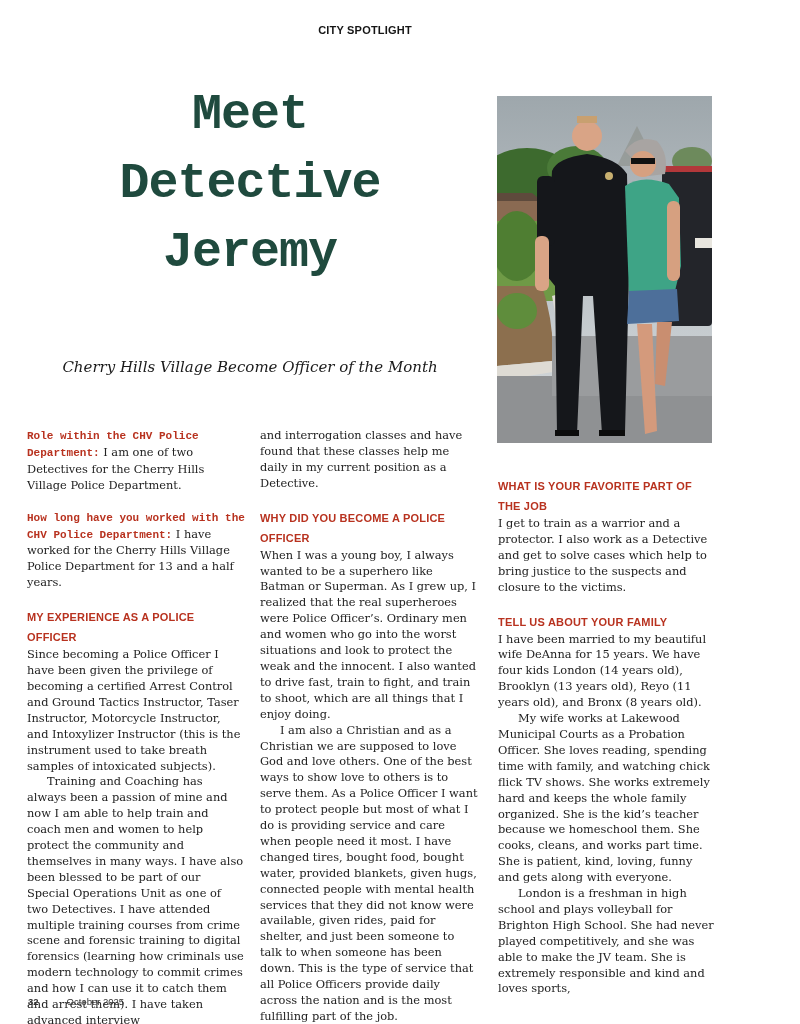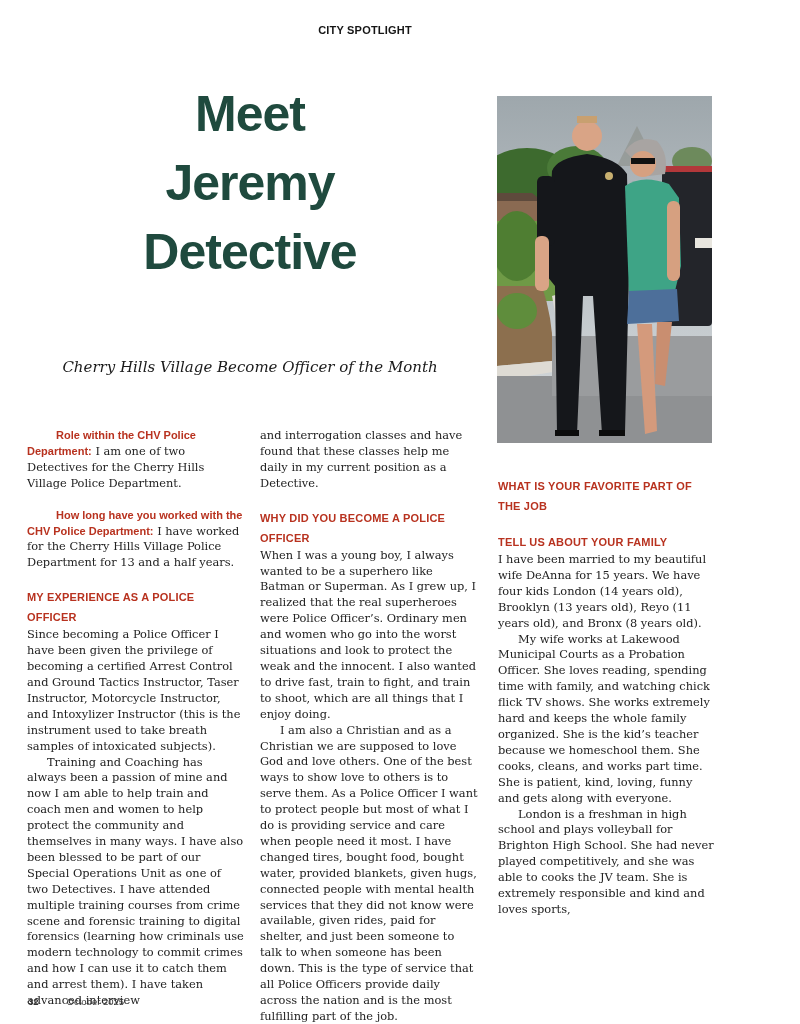--- a/index.html
+++ b/index.html
@@ -1,42 +1,42 @@
 <!DOCTYPE html>
 <html><head>
   <meta charset="utf-8">
   <style>
     html, body { margin: 0; padding: 0; background: #ffffff; }
     body { width: 800px; height: 1024px; position: relative; overflow: hidden; color: #1e1e1e; font-family: "DejaVu Serif", serif; }
     .section-label { position: absolute; top: 24px; left: 0; width: 730px; text-align: center; font-family: "Liberation Sans", sans-serif; font-weight: bold; font-size: 11px; letter-spacing: 0.2px; color: #151515; }
-    .title { position: absolute; top: 80px; left: 60px; width: 380px; text-align: center; font-family: Liberation Sans, sans-serif; font-weight: bold; color: #1f4a3e; font-size: 50px; line-height: 69px; letter-spacing: -1px; }
+    .title { position: absolute; top: 80px; left: 60px; width: 380px; text-align: center; font-family: Liberation Mono, monospace; font-weight: bold; color: #1f4a3e; font-size: 50px; line-height: 69px; letter-spacing: -1px; }
     .title div { margin: 0; }
     .subtitle { position: absolute; top: 358px; left: 60px; width: 380px; text-align: center; font-family: "DejaVu Serif", serif; font-style: italic; font-size: 15px; color: #1a1a1a; }
     .photo { position: absolute; top: 96px; left: 497px; width: 215px; height: 347px; overflow: hidden; }
     .col { position: absolute; width: 218px; font-size: 11.4px; line-height: 15.9px; color: #222; }
     .col p { margin: 0; }
     .col .indent { text-indent: 20px; }
     .col .gap { height: 16px; }
-    .lead { font-family: Liberation Sans, sans-serif; font-weight: bold; color: #b8321f; font-size: 11px; margin-left: 29px; }
+    .lead { font-family: Liberation Mono, monospace; font-weight: bold; color: #b8321f; font-size: 11px; }
     .head { font-family: "Liberation Sans", sans-serif; font-weight: bold; color: #b8321f; font-size: 11px; line-height: 20px; text-transform: uppercase; letter-spacing: 0.2px; }
     #col1 { left: 27px; top: 428px; }
     #col2 { left: 248px; top: 428px; margin-left: 12px; }
     #col3 { left: 498px; top: 476px; }
     .footer { position: absolute; top: 996px; left: 28px; font-family: "Liberation Sans", sans-serif; font-size: 9.5px; color: #333; }
     .footer .pg { font-weight: bold; margin-right: 28px; }
   </style>
 </head>
 <body>
 
 <div class="section-label">CITY SPOTLIGHT</div>
 
 <div class="title">
   <div>Meet</div>
+  <div>Detective</div>
   <div>Jeremy</div>
-  <div>Detective</div>
 </div>
 
 <div class="subtitle">Cherry Hills Village Become Officer of the Month</div>
 
 <div class="photo" title="Detective Jeremy Gunther in black police uniform standing beside a woman in a teal t-shirt and denim shorts in a parking lot">
   <svg width="215" height="347" viewBox="0 0 215 347" xmlns="http://www.w3.org/2000/svg">
     <defs>
       <linearGradient id="sky" x1="0" y1="0" x2="0" y2="1">
         <stop offset="0" stop-color="#9ea7ac"></stop>
         <stop offset="1" stop-color="#d9dde0"></stop>
@@ -101,22 +101,23 @@
 <div class="col" id="col2">
   <p>and interrogation classes and have found that these classes help me daily in my current position as a Detective.</p>
   <div class="gap"></div>
   <div class="head">Why Did You Become a Police Officer</div>
   <p>When I was a young boy, I always wanted to be a superhero like Batman or Superman. As I grew up, I realized that the real superheroes were Police Officer’s. Ordinary men and women who go into the worst situations and look to protect the weak and the innocent. I also wanted to drive fast, train to fight, and train to shoot, which are all things that I enjoy doing.</p>
   <p class="indent">I am also a Christian and as a Christian we are supposed to love God and love others. One of the best ways to show love to others is to serve them. As a Police Officer I want to protect people but most of what I do is providing service and care when people need it most. I have changed tires, bought food, bought water, provided blankets, given hugs, connected people with mental health services that they did not know were available, given rides, paid for shelter, and just been someone to talk to when someone has been down. This is the type of service that all Police Officers provide daily across the nation and is the most fulfilling part of the job.</p>
 </div>
 
 <div class="col" id="col3">
   <div class="head">What Is Your Favorite Part of the Job</div>
+  <p>I get to train as a warrior and a protector. I also work as a Detective and get to solve cases which help to bring justice to the suspects and closure to the victims.</p>
   <div class="gap"></div>
   <div class="head">Tell Us About Your Family</div>
   <p>I have been married to my beautiful wife DeAnna for 15 years. We have four kids London (14 years old), Brooklyn (13 years old), Reyo (11 years old), and Bronx (8 years old).</p>
   <p class="indent">My wife works at Lakewood Municipal Courts as a Probation Officer. She loves reading, spending time with family, and watching chick flick TV shows. She works extremely hard and keeps the whole family organized. She is the kid’s teacher because we homeschool them. She cooks, cleans, and works part time. She is patient, kind, loving, funny and gets along with everyone.</p>
-  <p class="indent">London is a freshman in high school and plays volleyball for Brighton High School. She had never played competitively, and she was able to cooks the JV team. She is extremely responsible and kind and loves sports,</p>
+  <p class="indent">London is a freshman in high school and plays volleyball for Brighton High School. She had never played competitively, and she was able to make the JV team. She is extremely responsible and kind and loves sports,</p>
 </div>
 
 <div class="footer">
   <span class="pg">32</span><span>October 2025</span>
 </div>
 
 </body></html>

